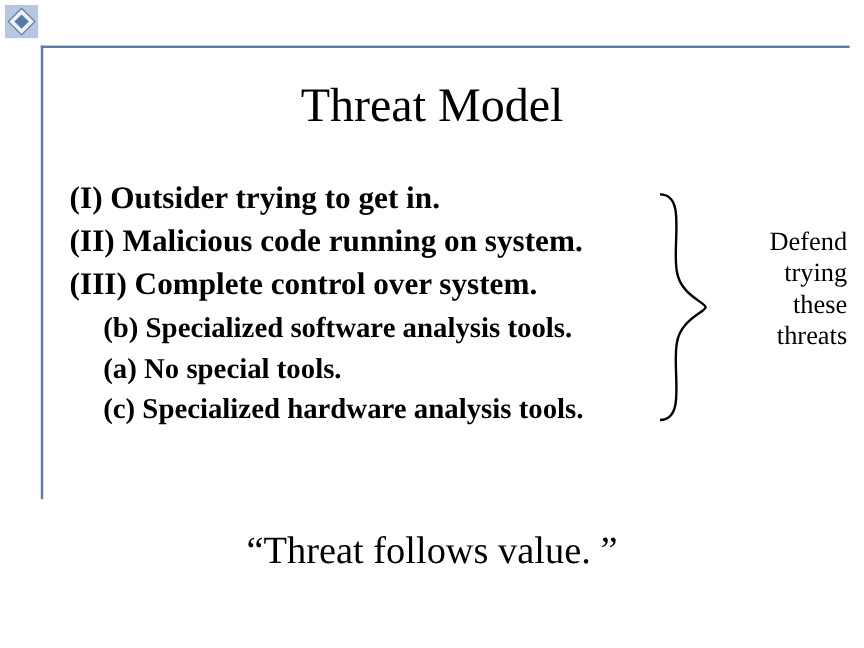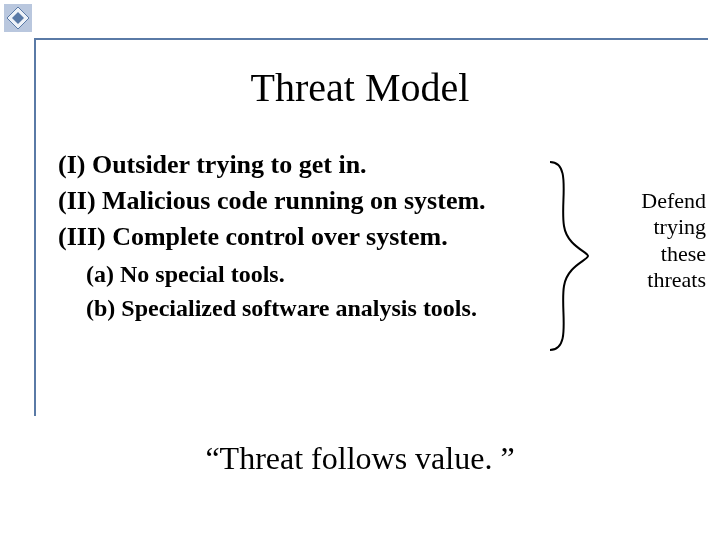--- a/index.html
+++ b/index.html
@@ -108,22 +108,23 @@
   <div class="hline"></div>
   <div class="vline"></div>
 
   <div class="title">Threat Model</div>
 
   <div class="body">
     <div class="item">(I) Outsider trying to get in.</div>
     <div class="item">(II) Malicious code running on system.</div>
     <div class="item">(III) Complete control over system.</div>
     <div class="sublist">
+      <div class="item">(b) Specialized software analysis tools.</div>
       <div class="item">(a) No special tools.</div>
-      <div class="item">(b) Specialized software analysis tools.</div>
+      <div class="item">(c) Specialized hardware analysis tools.</div>
     </div>
   </div>
 
   <div class="brace">
     <svg viewBox="0 0 60 200" width="60" height="200">
       <path d="M10,6
                C32,6 20,46 24,70
                C27,90 48,96 48,100
                C48,104 27,110 24,130
                C20,154 32,194 10,194" fill="none" stroke="#000" stroke-width="2"></path>

